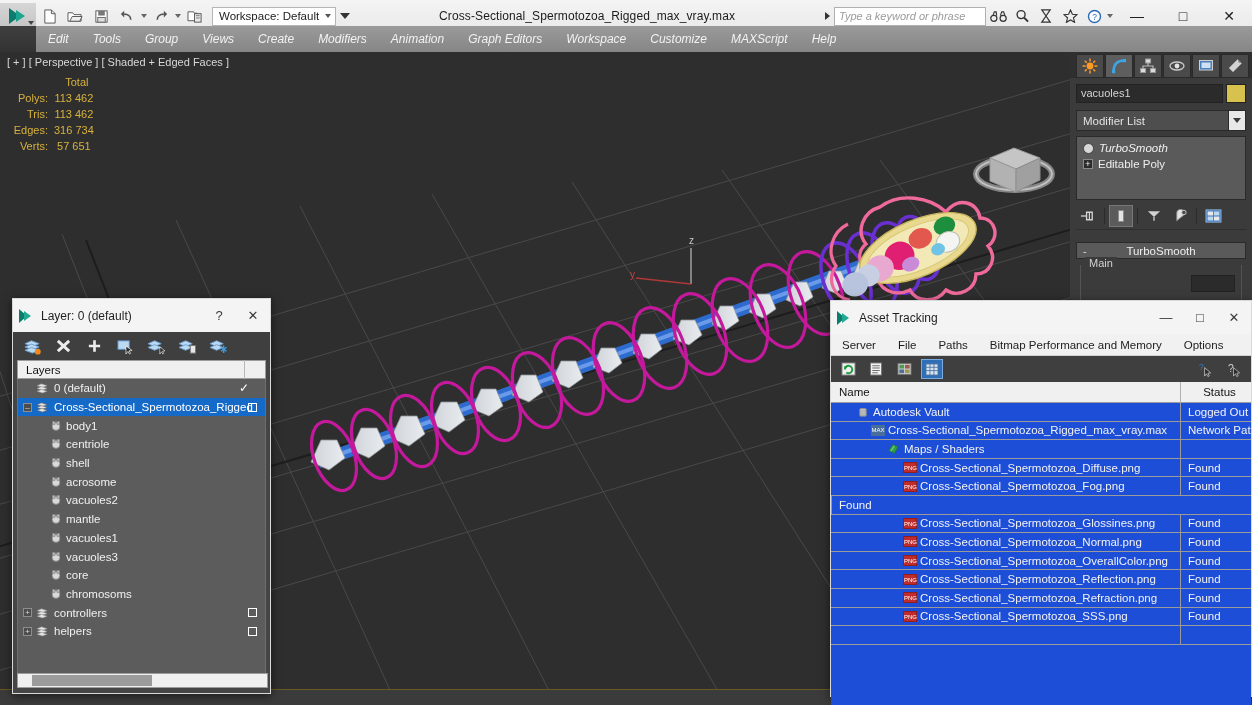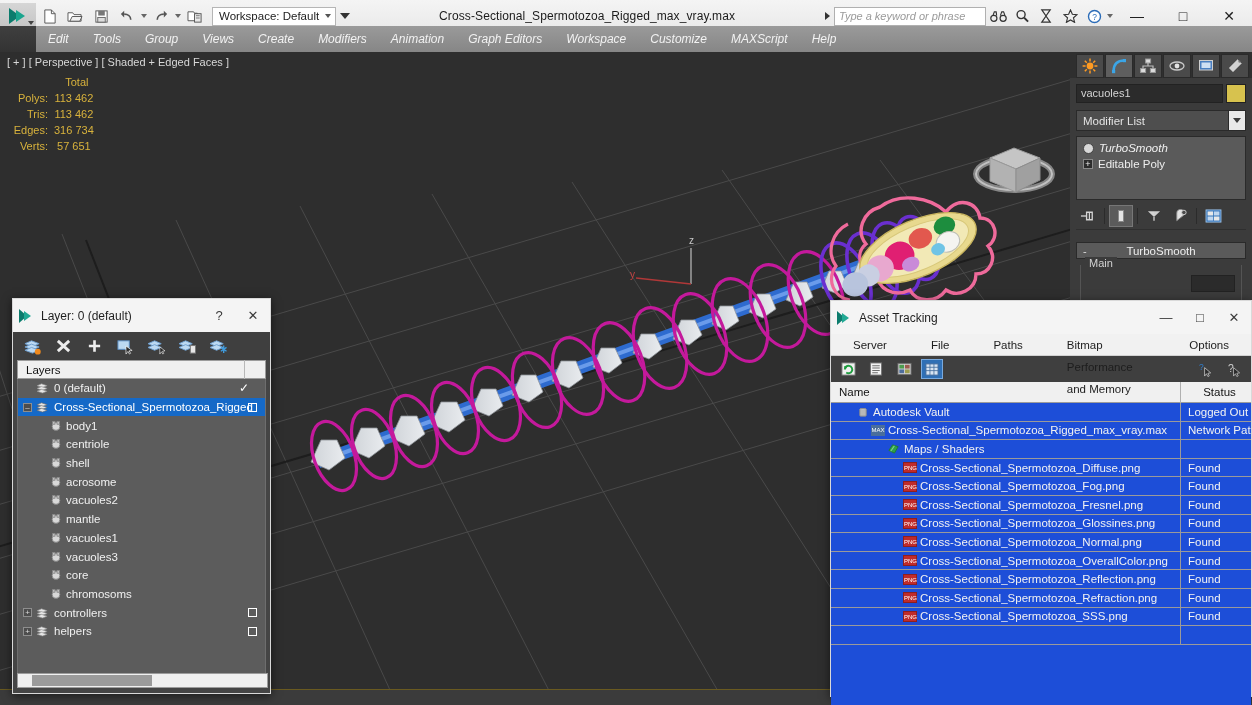--- a/index.html
+++ b/index.html
@@ -142,21 +142,21 @@
   .lrow.indent1{padding-left:28px;}
   .lrow.indent1 .nm{margin-left:4px;}
   #layer-hscroll{position:absolute;left:4px;bottom:5px;width:251px;height:15px;
     background:#f0f0f0;border:1px solid #9c9c9c;}
   #layer-hscroll .thumb{width:120px;height:11px;background:#9b9b9b;margin:1px 0 0 14px;}
 
   
   #assetdlg{left:830px;top:300px;width:422px;height:397px;}
   #asset-menubar{height:22px;background:#f1f1f1;display:flex;align-items:center;
     border-bottom:1px solid #d2d2d2;}
-  .amitem{padding:0 22px;height:22px;line-height:22px;font-size:11.5px;color:#1d1d1d;}
+  .amitem{padding:0 11px;height:22px;line-height:22px;font-size:11.5px;color:#1d1d1d;}
   #asset-toolbar{height:26px;background:#3f3f3f;display:flex;align-items:center;
     padding:0 6px;gap:6px;}
   .atbtn{width:22px;height:20px;display:flex;align-items:center;justify-content:center;}
   .atbtn.on{background:#2f6fb5;border:1px solid #79a9dd;}
   #asset-toolbar .grow{flex:1;}
   #asset-head{height:21px;background:#f0f0f0;display:flex;align-items:center;
     border-bottom:1px solid #9c9c9c;}
   #asset-head .hname{flex:1;padding-left:8px;font-size:11.5px;color:#111;}
   #asset-head .hsep{width:1px;height:21px;background:#b0b0b0;}
   #asset-head .hstatus{width:70px;padding-left:7px;font-size:11.5px;color:#111;text-align:center;}
@@ -954,24 +954,20 @@
     </div>
     <div class="arow">
       <span class="an" style="padding-left:72px">
         <span class="pngico">PNG</span>
         <span>Cross-Sectional_Spermotozoa_Fog.png</span>
       </span>
       <span class="asep"></span>
       <span class="as">Found</span>
     </div>
     <div class="arow">
-      <span class="an" style="padding-left:72px">
-        <span class="pngico">PNG</span>
-        <span>Cross-Sectional_Spermotozoa_Fresnel.png</span>
-      </span>
       <span class="asep"></span>
       <span class="as">Found</span>
     </div>
     <div class="arow">
       <span class="an" style="padding-left:72px">
         <span class="pngico">PNG</span>
         <span>Cross-Sectional_Spermotozoa_Glossines.png</span>
       </span>
       <span class="asep"></span>
       <span class="as">Found</span>

